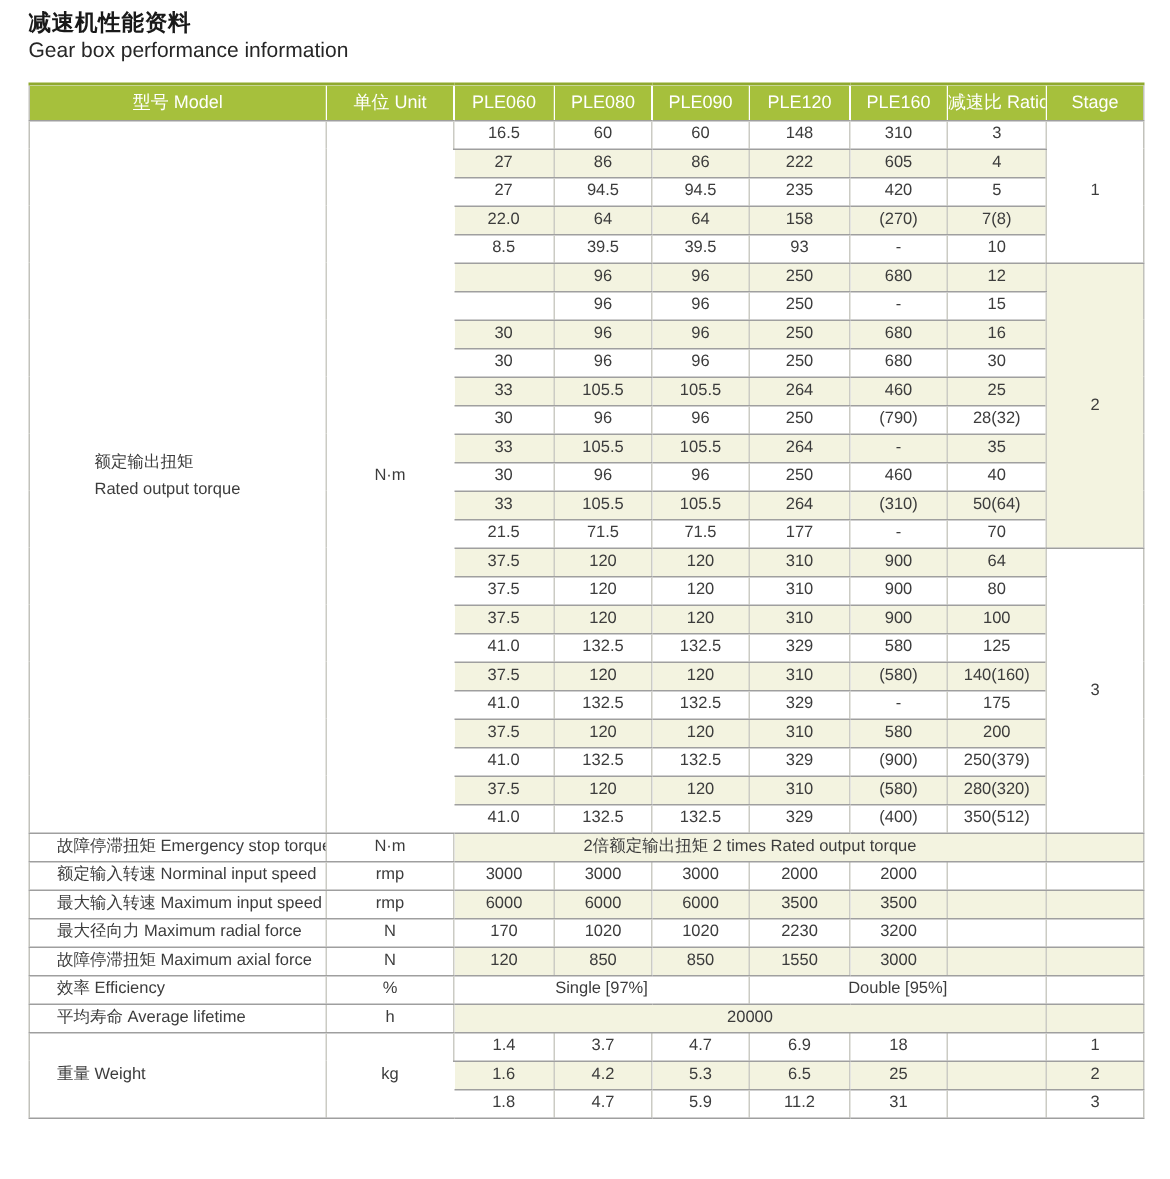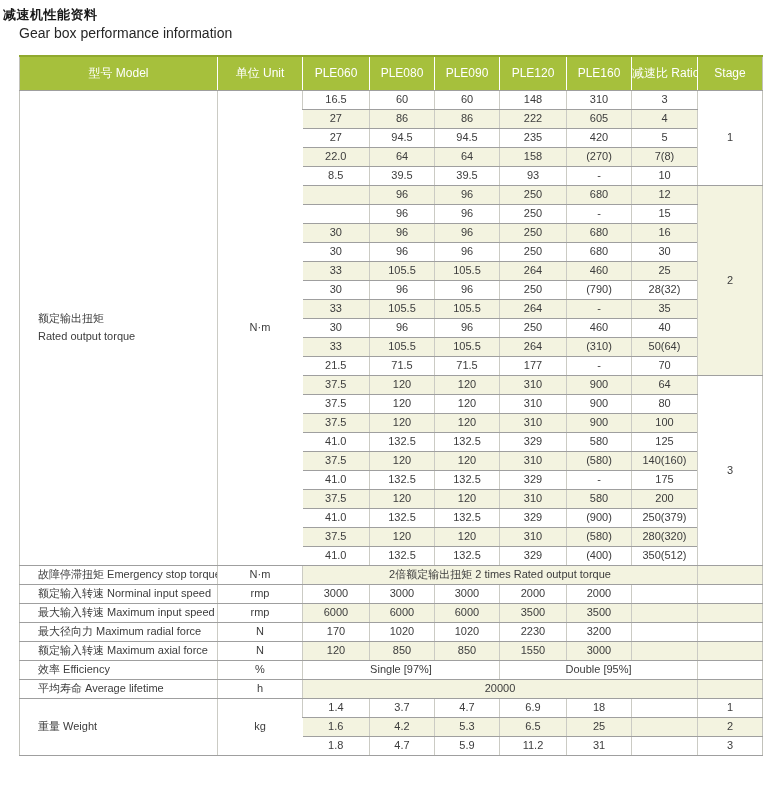--- a/index.html
+++ b/index.html
@@ -11,55 +11,55 @@
     --text:#3c3c3c;
   }
   *{box-sizing:border-box;}
   html,body{margin:0;padding:0;}
   body{
     width:780px;height:786px;position:relative;background:#ffffff;
     font-family:"Liberation Sans","DejaVu Sans",sans-serif;color:var(--text);
     overflow:hidden;
   }
   .page-title{
-    position:absolute;left:3px;top:6px;
-    font-size:13px;font-weight:bold;color:#191919;letter-spacing:.5px;
+    position:absolute;left:19px;top:6px;
+    font-size:15px;font-weight:bold;color:#191919;letter-spacing:.5px;
   }
   .page-subtitle{
     position:absolute;left:19px;top:25px;
     font-size:14px;color:#262626;
   }
   table.spec{
     position:absolute;left:19px;top:55px;width:743px;
     border-collapse:collapse;table-layout:fixed;
     border-left:1px solid #c2c2bb;border-right:1px solid #c2c2bb;
     border-bottom:1px solid var(--row-line);
   }
   th{
     background:var(--header-bg);color:#ffffff;
-    font-size:12px;font-weight:normal;height:34px;
+    font-size:12px;font-weight:normal;height:24px;
     border-top:2px solid var(--header-edge);
     border-bottom:1px solid var(--row-line);
     border-left:1px solid rgba(255,255,255,.45);
     padding:0;text-align:center;overflow:hidden;white-space:nowrap;
   }
   th:first-child{border-left:none;}
   td{
     height:19px;padding:0 2px;font-size:11px;text-align:center;
     border-bottom:1px solid var(--row-line);
     border-left:1px solid var(--col-line);
     background:#ffffff;line-height:1.15;overflow:hidden;white-space:nowrap;
   }
   td:first-child{border-left:none;}
   tr.cream td.c{background:var(--stripe);}
   td.label{text-align:left;padding-left:18px;background:#ffffff;}
   tr.cream td.label, tr.cream td.unit{background:#ffffff;}
   td.stage-merge-white{background:#ffffff !important;}
   td.stage-merge-cream{background:var(--stripe) !important;}
-  td.torque-label div{line-height:1.55;}
+  td.torque-label div{line-height:1.55;margin-left:25px;}
 </style>
 </head>
 <body>
 
 <div class="page-title">减速机性能资料</div>
 <div class="page-subtitle">Gear box performance information</div>
 
 <table class="spec">
   <colgroup>
     <col style="width:198px">
@@ -327,21 +327,21 @@
         <td class="unit">N</td>
         <td class="c">170</td>
         <td class="c">1020</td>
         <td class="c">1020</td>
         <td class="c">2230</td>
         <td class="c">3200</td>
         <td class="c"></td>
         <td class="c"></td>
       </tr>
       <tr class="cream">
-        <td class="label">额定输入转速 Maximum axial force</td>
+        <td class="label">故障停滞扭矩 Maximum axial force</td>
         <td class="unit">N</td>
         <td class="c">120</td>
         <td class="c">850</td>
         <td class="c">850</td>
         <td class="c">1550</td>
         <td class="c">3000</td>
         <td class="c"></td>
         <td class="c"></td>
       </tr>
       <tr>

